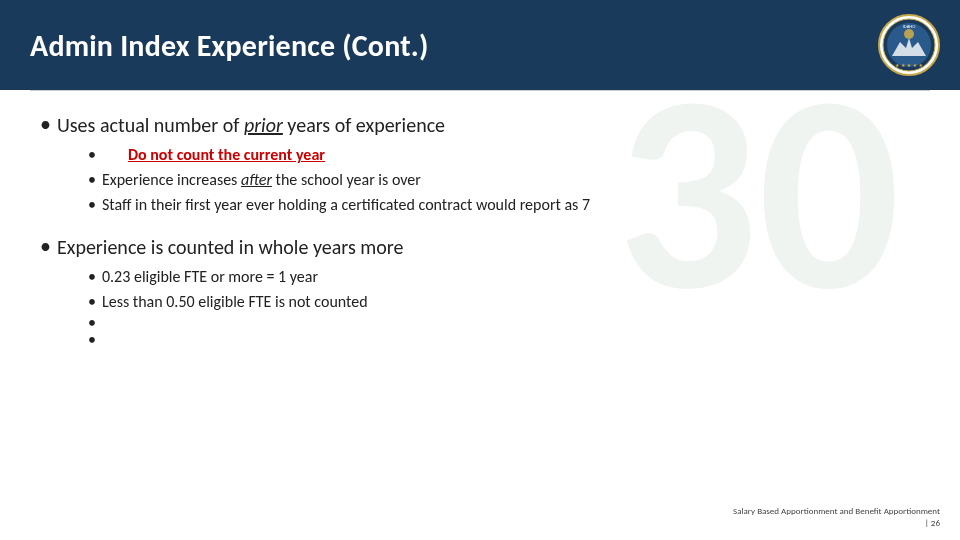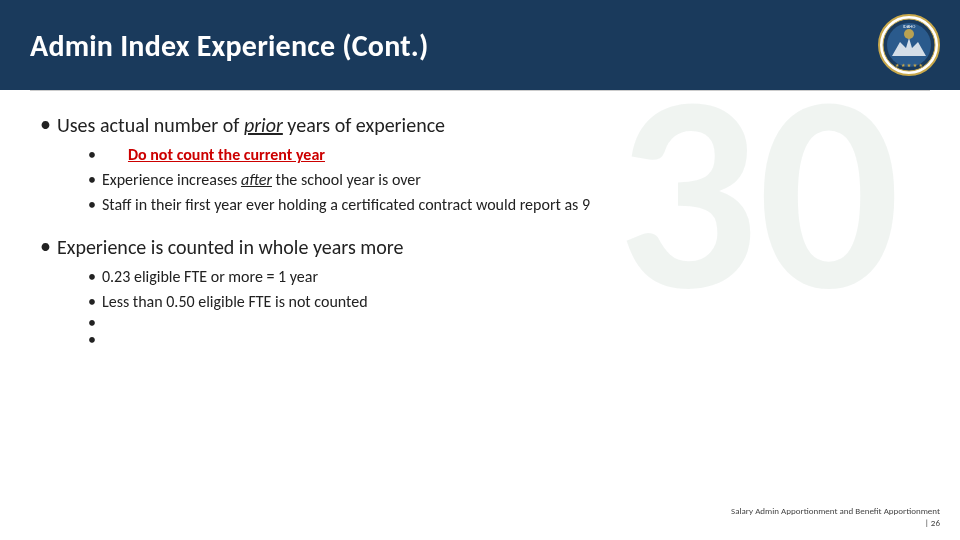--- a/index.html
+++ b/index.html
@@ -204,21 +204,21 @@
           <span class="red-text">Do not count the current year</span>
         </div>
         <div class="sub-bullet">
           <span class="bullet-dot">•</span>
           <span>
             Experience increases <span class="underline">after</span> the school year is over
           </span>
         </div>
         <div class="sub-bullet">
           <span class="bullet-dot">•</span>
-          <span>Staff in their first year ever holding a certificated contract would report as 9</span>
+          <span>Staff in their first year ever holding a certificated contract would report as 7</span>
         </div>
       </div>
     </div>
 
     <div class="section">
       <div class="main-bullet">
         <span class="bullet-dot">•</span>
         <span class="main-bullet-text">Experience is counted in whole years more</span>
       </div>
       <div class="sub-bullets">
@@ -235,17 +235,17 @@
         </div>
         <div class="sub-bullet">
           <span class="bullet-dot">•</span>
         </div>
       </div>
     </div>
 
   </div>
 
   <div class="footer">
-    <span>Salary Admin Apportionment and Benefit Apportionment</span><br>
+    <span>Salary Based Apportionment and Benefit Apportionment</span><br>
     <span>| 26</span>
   </div>
 
 </div>
 
 </body></html>

